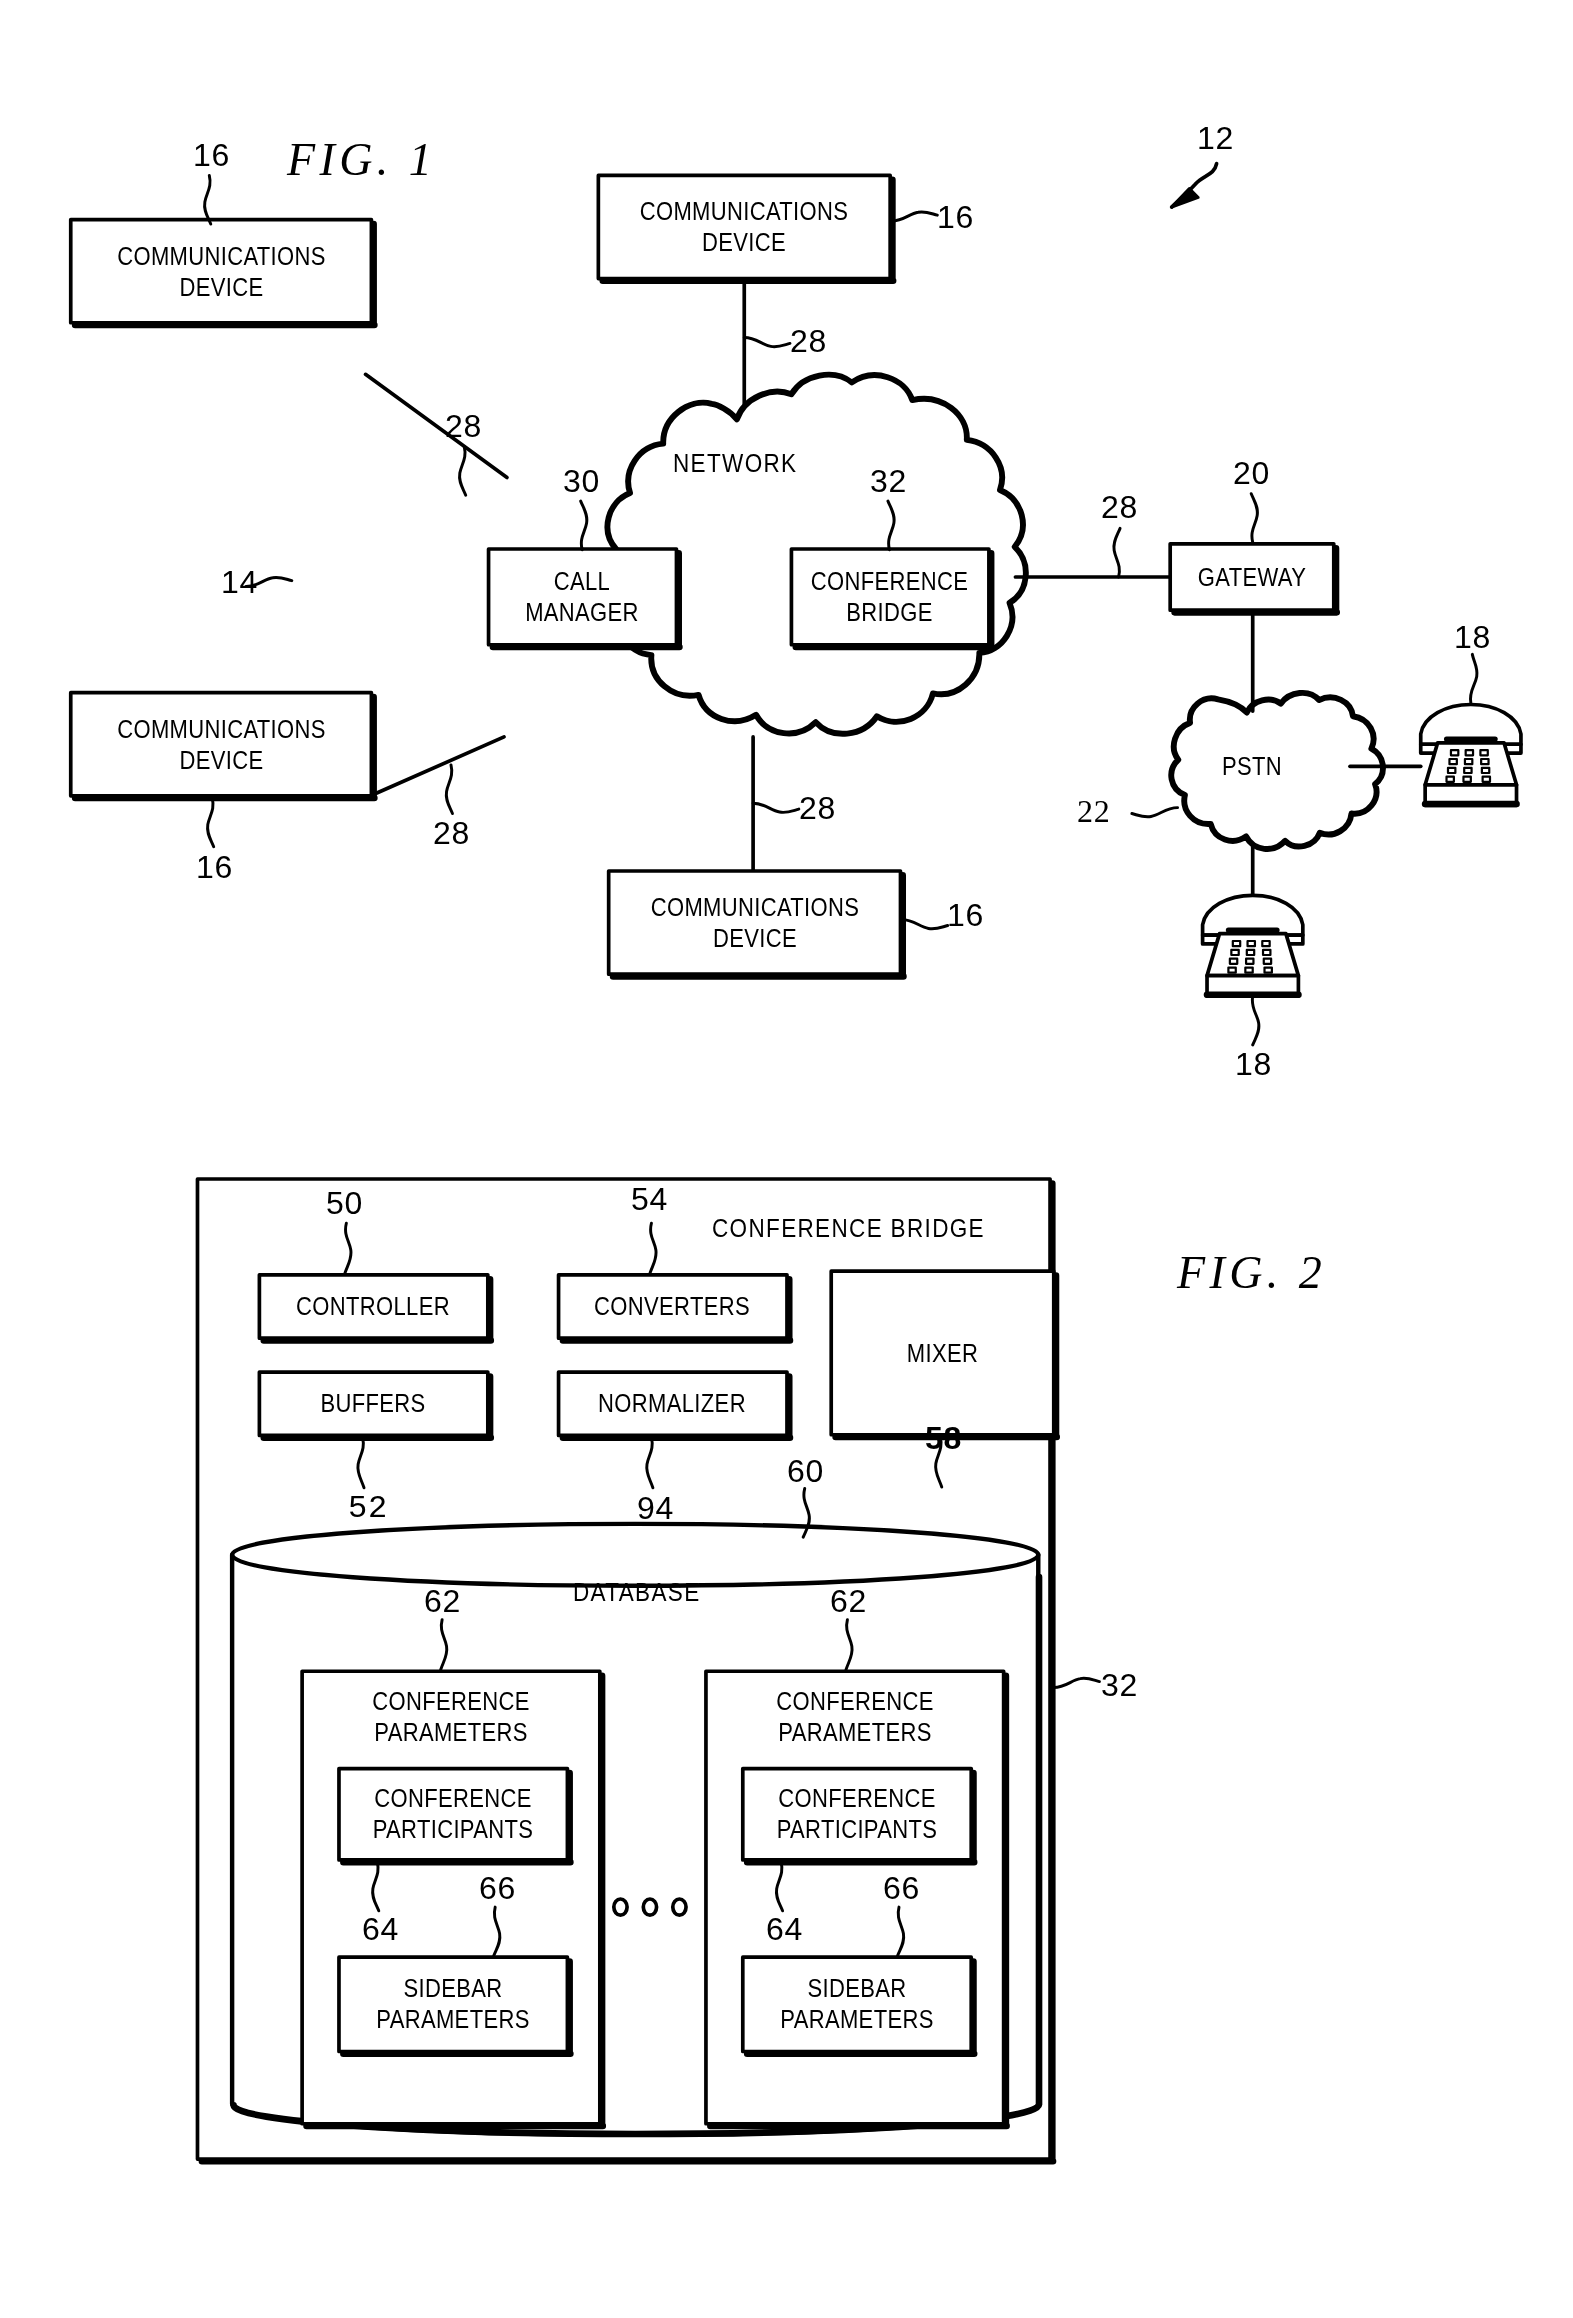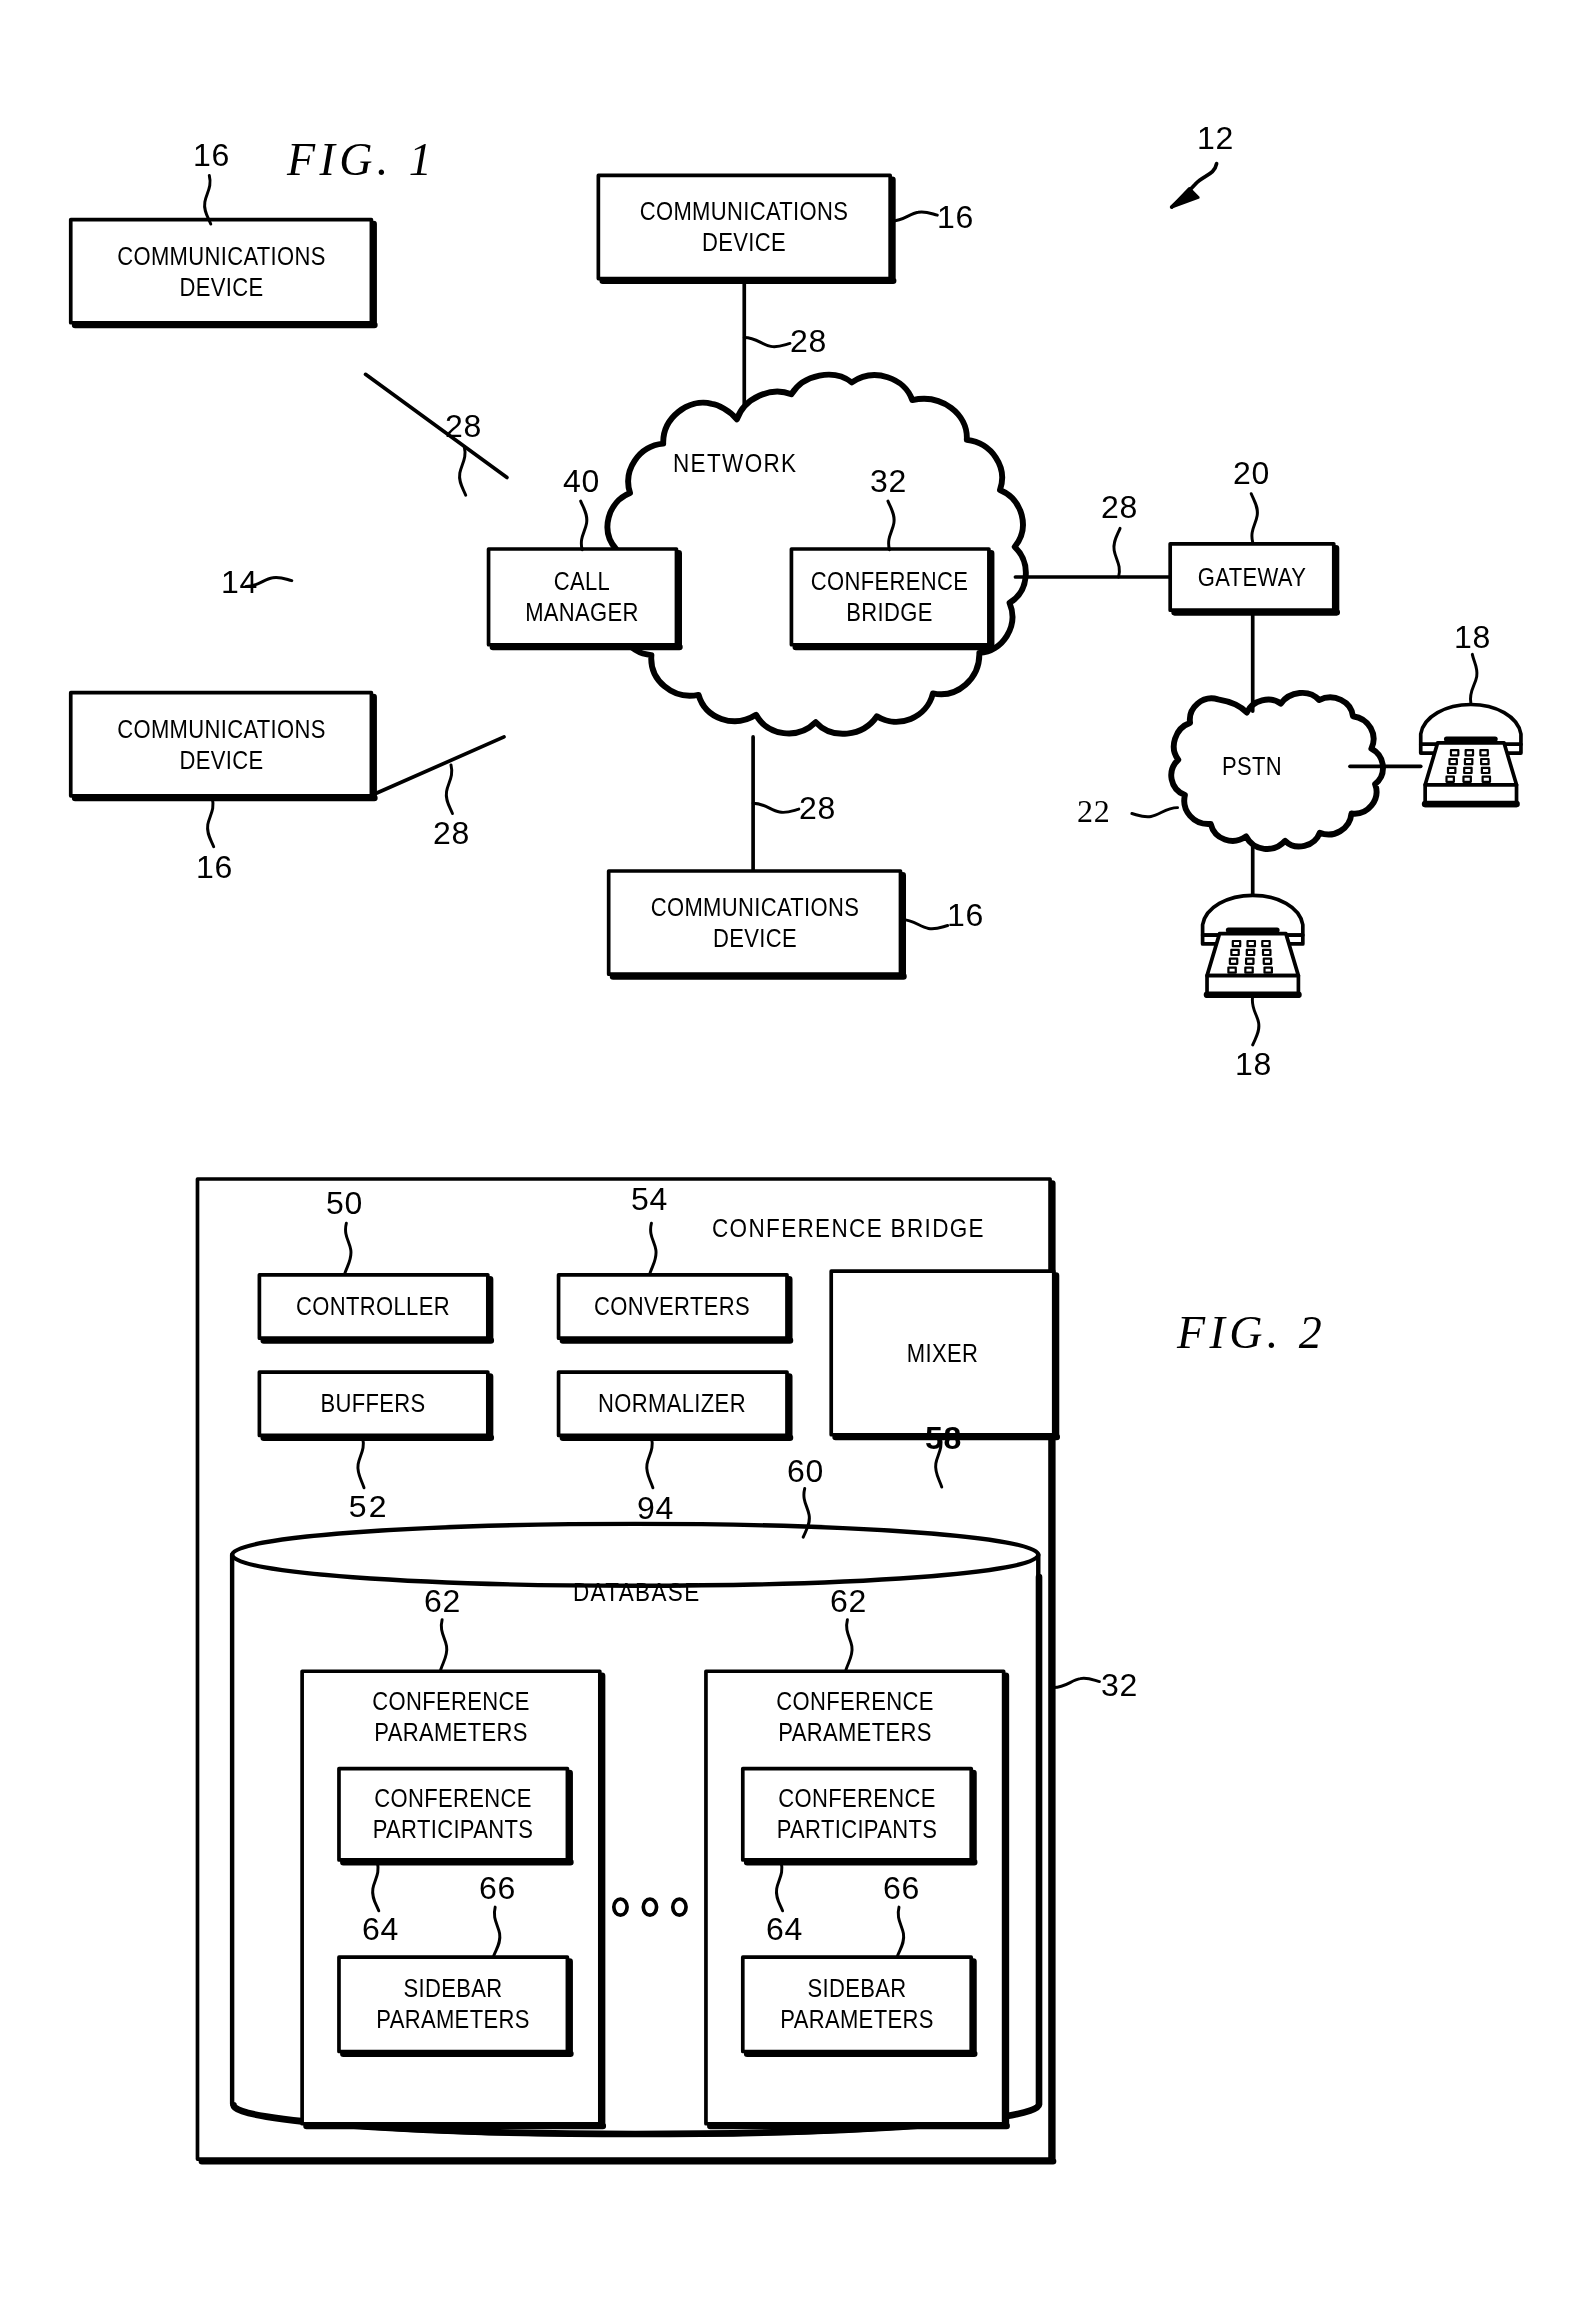--- a/index.html
+++ b/index.html
@@ -321,21 +321,21 @@
         <path d="M672 2588 C668 2604 676 2612 678 2624 C680 2636 674 2644 670 2654"></path>
         <path d="M1220 2588 C1216 2604 1224 2612 1226 2624 C1228 2636 1222 2644 1218 2654"></path>
         <path d="M1430 2290 C1446 2290 1454 2280 1466 2278 C1476 2276 1484 2280 1492 2282"></path>
       </g>
 
     </g>
   </svg>
 
   <div class="figlabel" style="left:287px;top:133px;text-align:right;">FIG.  1</div>
 
-  <div class="figlabel" style="left:1177px;top:1306px;">FIG.  2</div>
+  <div class="figlabel" style="left:1177px;top:1246px;">FIG.  2</div>
 
   <div class="boxlabel" style="left:598px;top:175px;width:292px;height:103px;">COMMUNICATIONS
 DEVICE</div>
   <div class="boxlabel" style="left:71px;top:220px;width:301px;height:103px;">COMMUNICATIONS
 DEVICE</div>
   <div class="boxlabel" style="left:71px;top:693px;width:301px;height:103px;">COMMUNICATIONS
 DEVICE</div>
   <div class="boxlabel" style="left:609px;top:871px;width:292px;height:103px;">COMMUNICATIONS
 DEVICE</div>
 
@@ -346,21 +346,21 @@
   <div class="boxlabel" style="left:791px;top:549px;width:197px;height:96px;">CONFERENCE
 BRIDGE</div>
   <div class="boxlabel" style="left:1170px;top:544px;width:164px;height:66px;">GATEWAY</div>
   <div class="boxlabel" style="left:1208px;top:744px;width:88px;height:44px;">PSTN</div>
 
   <div class="refnum" style="left:937px;top:199px;">16</div>
   <div class="refnum" style="left:193px;top:137px;">16</div>
   <div class="refnum" style="left:196px;top:849px;">16</div>
   <div class="refnum" style="left:947px;top:897px;">16</div>
   <div class="refnum" style="left:221px;top:564px;">14</div>
-  <div class="refnum" style="left:563px;top:463px;">40</div>
+  <div class="refnum" style="left:563px;top:463px;">30</div>
   <div class="refnum" style="left:870px;top:463px;">32</div>
   <div class="refnum" style="left:1233px;top:455px;text-align:right;">20</div>
   <div class="refnum" style="left:1077px;top:793px;font-family:Liberation Serif, serif;">22</div>
   <div class="refnum" style="left:1454px;top:619px;">18</div>
   <div class="refnum" style="left:1235px;top:1046px;">18</div>
   <div class="refnum" style="left:1197px;top:120px;">12</div>
 
   <div class="refnum" style="left:790px;top:323px;">28</div>
   <div class="refnum" style="left:445px;top:408px;">28</div>
   <div class="refnum" style="left:433px;top:815px;">28</div>

